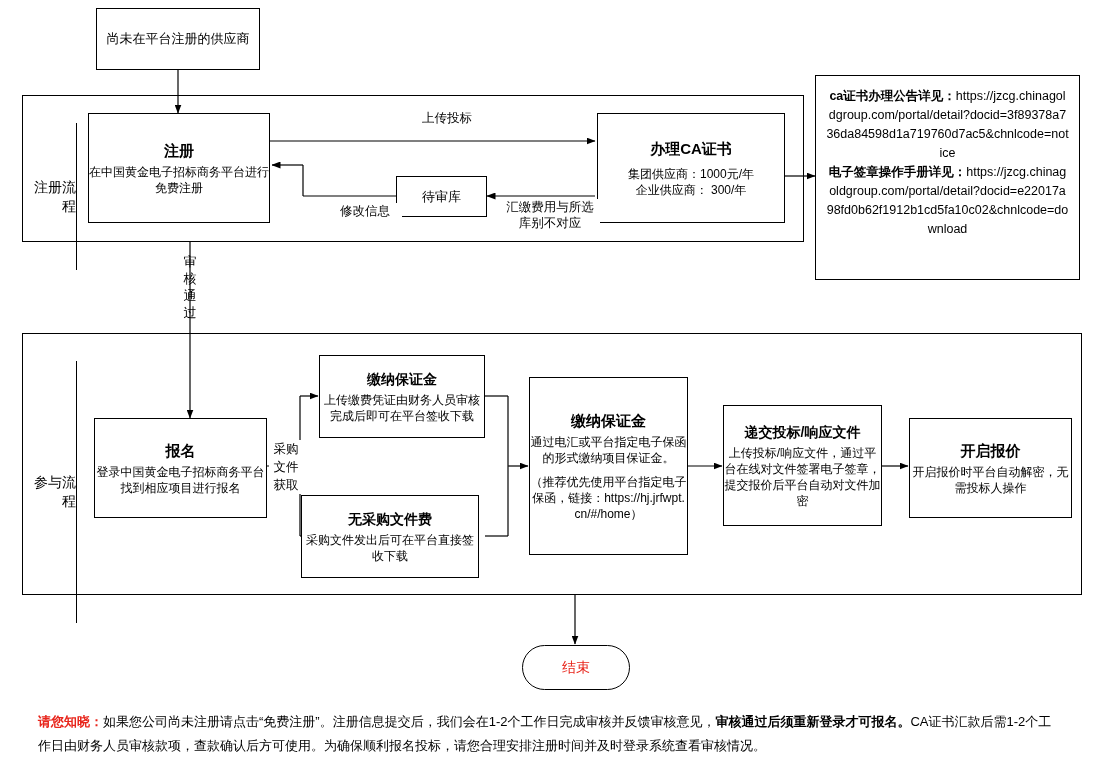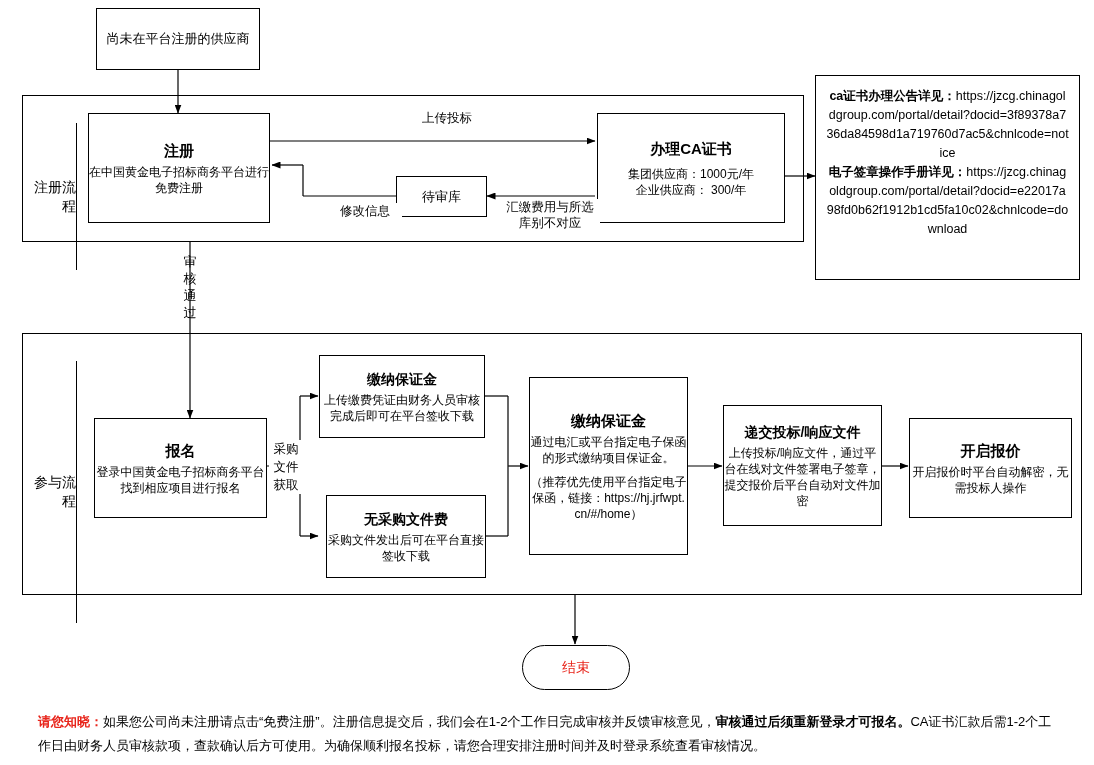--- a/index.html
+++ b/index.html
@@ -194,21 +194,21 @@
 
   <div class="edgelabel" style="left:269px;top:440px;width:30px;line-height:18px;">
     <span>采购文件获取</span>
   </div>
 
   <div class="box" style="left:319px;top:355px;width:166px;height:83px;">
     <div class="ttl sm">缴纳保证金</div>
     <div class="desc">上传缴费凭证由财务人员审核完成后即可在平台签收下载</div>
   </div>
 
-  <div class="box" style="left:326px;top:495px;width:160px;height:83px;">
+  <div class="box" style="left:301px;top:495px;width:178px;height:83px;">
     <div class="ttl sm">无采购文件费</div>
     <div class="desc">采购文件发出后可在平台直接签收下载</div>
   </div>
 
   <div class="box" style="left:529px;top:377px;width:159px;height:178px;">
     <div class="ttl">缴纳保证金</div>
     <div class="desc">通过电汇或平台指定电子保函的形式缴纳项目保证金。</div>
     <div class="desc" style="margin-top:8px;word-break:break-all;">（推荐优先使用平台指定电子保函，链接：https://hj.jrfwpt.cn/#/home）</div>
   </div>
 

